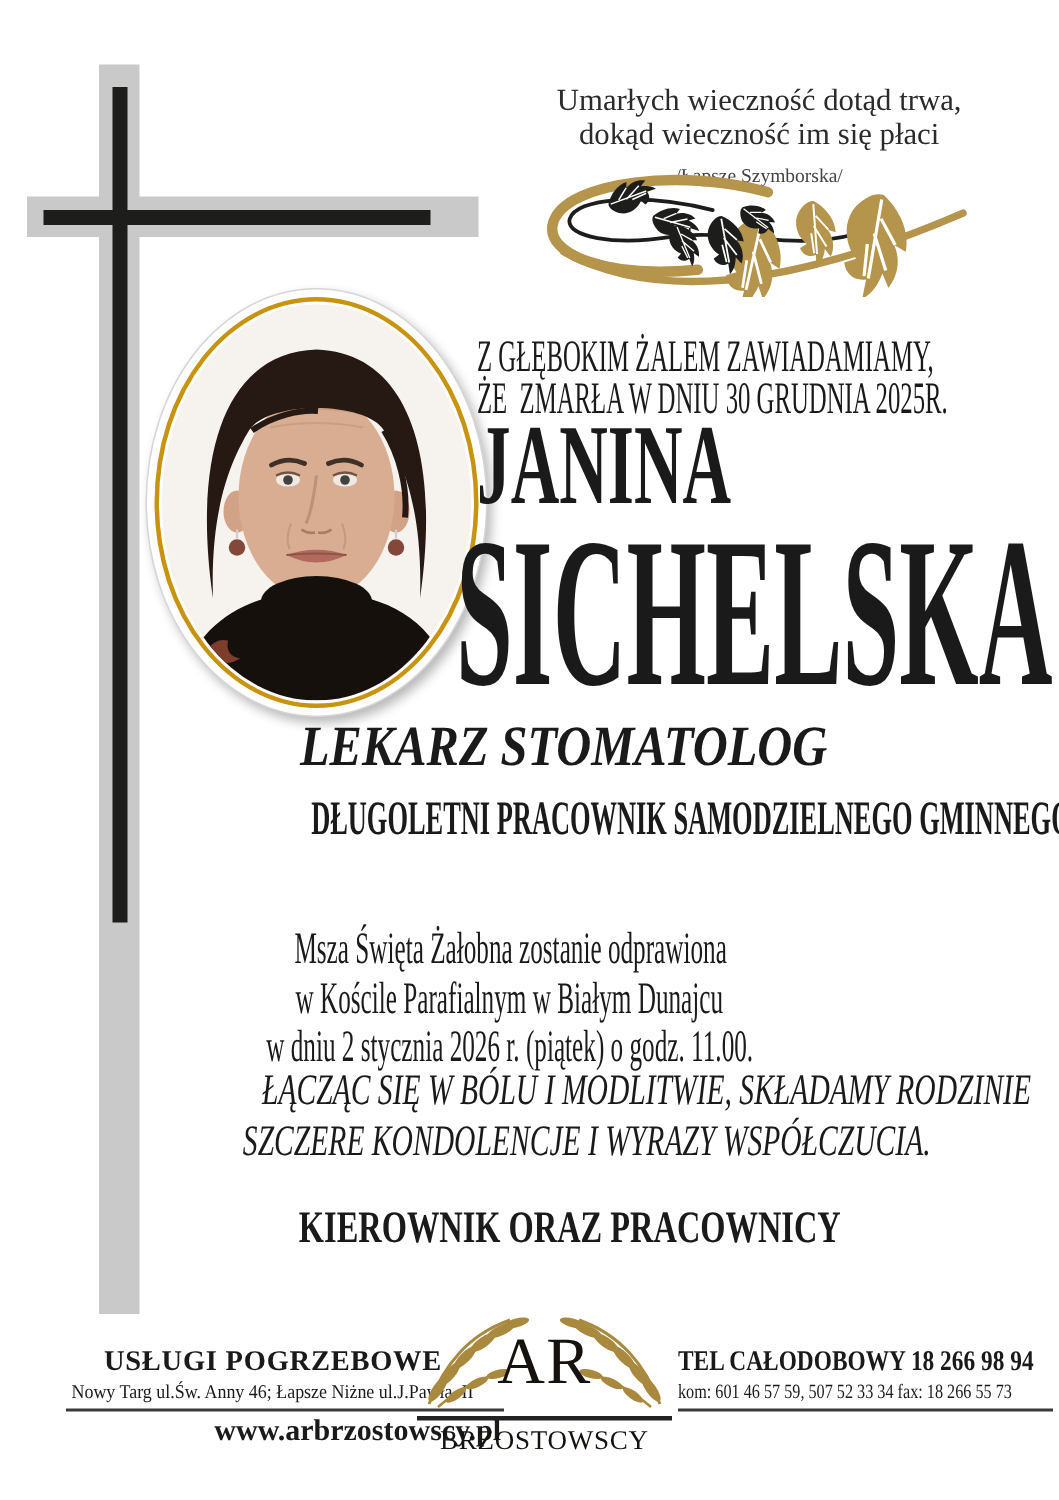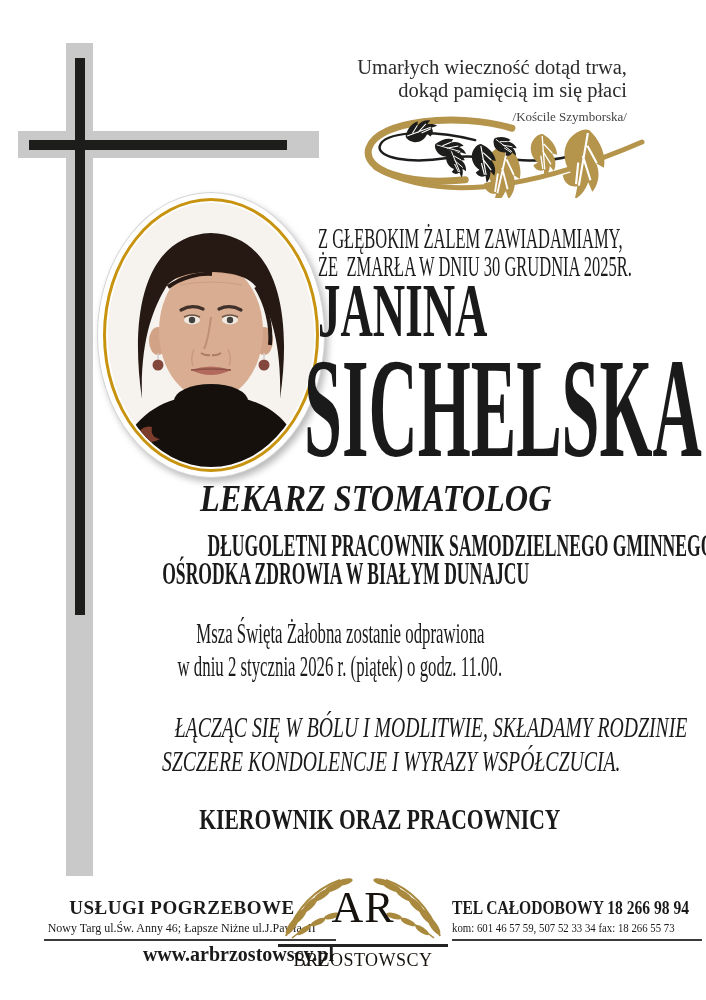--- a/index.html
+++ b/index.html
@@ -12,21 +12,21 @@
   .cline { display:block; }
   .cline > span { display:inline-block; white-space:pre; }
 
   
   .cross-gray-v { position:absolute; left:66px; top:43px; width:27px; height:833px; background:#c9c9c9; }
   .cross-gray-h { position:absolute; left:18px; top:131px; width:301px; height:27px; background:#c9c9c9; }
   .cross-black-v { position:absolute; left:75px; top:58px; width:10px; height:557px; background:#1d1d1b; }
   .cross-black-h { position:absolute; left:29px; top:140px; width:258px; height:10px; background:#1d1d1b; }
 
   
-  .quote { right:79px; top:56px; text-align:right; font-size:20.5px; line-height:23px; color:#2b2b2b; }
+  .quote { right:65px; top:56px; text-align:center; font-size:20.5px; line-height:23px; color:#2b2b2b; }
   .quote .attribution { font-size:13px; color:#444; margin-top:3px; }
 
   
   .ornament { left:348px; top:106px; width:298px; height:92px; }
 
   
   .oval-outer { left:97px; top:192px; width:226px; height:284px; background:#fff;
     border:1px solid #d6d6d6; border-radius:50%; box-shadow:3px 4px 7px rgba(0,0,0,.28); }
   .oval-gold { position:absolute; left:5px; top:5px; right:5px; bottom:5px;
     border:3px solid #c8930f; border-radius:50%; }
@@ -91,22 +91,22 @@
 
   <div>
     <div class="cross-gray-v"></div>
     <div class="cross-gray-h"></div>
     <div class="cross-black-v"></div>
     <div class="cross-black-h"></div>
   </div>
 
   <div class="abs quote">
     <div>Umarłych wieczność dotąd trwa,</div>
-    <div>dokąd pamięcią im się płaci</div>
-    <div class="attribution">/Kościle Szymborska/</div>
+    <div>dokąd wieczność im się płaci</div>
+    <div class="attribution">/Łapsze Szymborska/</div>
   </div>
 
   <svg class="abs ornament" viewBox="0 0 300 92">
     <defs>
       <g id="leafg">
         <path d="M0,0 C14,-16 34,-25 52,-22 L46,-11 C60,-18 76,-15 86,-7 L73,-1 C85,3 93,9 97,17 L79,14 C81,25 75,33 64,35 L60,24 C47,35 28,37 14,28 C4,20 -3,9 0,0 Z"></path>
         <path d="M4,2 L78,12 M22,2 L46,-12 M36,8 L70,-4 M46,14 L76,16" stroke="#ffffff" stroke-width="3" fill="none"></path>
       </g>
     </defs>
     <g fill="none" stroke="#b5944c">
@@ -176,25 +176,25 @@
     <div class="cline"><span>ŻE  ZMARŁA W DNIU 30 GRUDNIA 2025R.</span></div>
   </div>
 
   <div class="abs first-name cline"><span>JANINA</span></div>
   <div class="abs last-name cline"><span>SICHELSKA</span></div>
 
   <div class="abs profession cline"><span>LEKARZ STOMATOLOG</span></div>
 
   <div class="abs employment">
     <div class="cline"><span>DŁUGOLETNI PRACOWNIK SAMODZIELNEGO GMINNEGO</span></div>
-    <div class="cline"><span>OŚRODKA ZDROWIA W BIAŁYM DUNAJCU</span></div>
   </div>
 
   <div class="abs service">
     <div class="cline"><span>Msza Święta Żałobna zostanie odprawiona</span></div>
+    <div class="cline"><span>w Kościle Parafialnym w Białym Dunajcu</span></div>
     <div class="cline"><span>w dniu 2 stycznia 2026 r. (piątek) o godz. 11.00.</span></div>
   </div>
 
   <div class="abs condolence">
     <div class="cline"><span>ŁĄCZĄC SIĘ W BÓLU I MODLITWIE, SKŁADAMY RODZINIE</span></div>
     <div class="cline"><span>SZCZERE KONDOLENCJE I WYRAZY WSPÓŁCZUCIA.</span></div>
   </div>
 
   <div class="abs signature">
     <div class="cline"><span>KIEROWNIK ORAZ PRACOWNICY</span></div>

